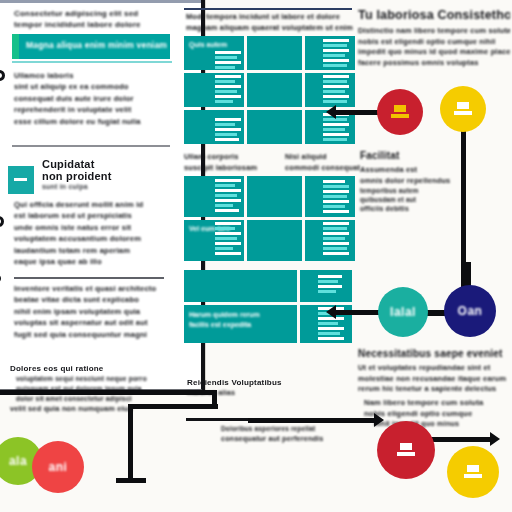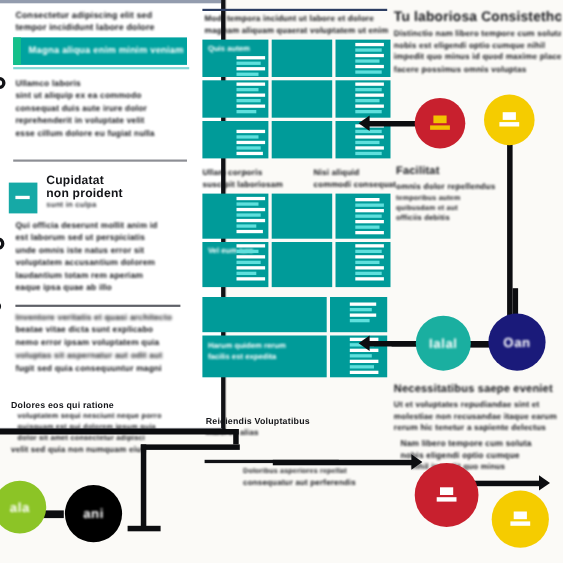--- a/index.html
+++ b/index.html
@@ -200,21 +200,21 @@
       <div class="txt">eaque ipsa quae ab illo</div>
     </div>
 
     <div class="hr-rule" style="left:14px; top:277px; width:150px; background:#5f6168;"></div>
 
     <div class="bullet-dot" style="left:-8px; top:274px; width:9px; height:9px;"></div>
 
     <div class="lp-para" style="top:283px;">
       <div class="txt soft">Inventore veritatis et quasi architecto</div>
       <div class="txt">beatae vitae dicta sunt explicabo</div>
-      <div class="txt">nemo error ipsam voluptatem quia</div>
+      <div class="txt">nihil enim ipsam voluptatem quia</div>
       <div class="txt soft">voluptas sit aspernatur aut odit aut</div>
       <div class="txt">fugit sed quia consequuntur magni</div>
     </div>
 
     <div class="lp-para" style="top:340px; left:10px; width:156px;margin-top:23px;">
       <div class="txt heavy" style="font-size:8px;">Dolores eos qui ratione</div>
       <div class="txt" style="font-size:6.6px; line-height:9.6px; padding-left:6px;">voluptatem sequi nesciunt neque porro</div>
       <div class="txt" style="font-size:6.6px; line-height:9.6px; padding-left:6px;">quisquam est qui dolorem ipsum quia</div>
       <div class="txt" style="font-size:6.6px; line-height:9.6px; padding-left:6px;">dolor sit amet consectetur adipisci</div>
       <div class="txt" style="font-size:7.4px; line-height:11px;">velit sed quia non numquam eius</div>
@@ -384,20 +384,21 @@
     <div style="height:4px;"></div>
     <div class="txt p">Distinctio nam libero tempore cum soluta</div>
     <div class="txt p">nobis est eligendi optio cumque nihil</div>
     <div class="txt p">impedit quo minus id quod maxime placeat</div>
     <div class="txt p">facere possimus omnis voluptas</div>
   </div>
 
   <div class="rc" style="left:360px; top:150px; width:120px;">
     <div class="txt h2">Facilitat</div>
     <div style="height:3px;"></div>
+    <div class="txt p">Assumenda est</div>
     <div class="txt p">omnis dolor repellendus</div>
     <div class="txt p" style="font-size:6.4px; line-height:9px;">temporibus autem</div>
     <div class="txt p" style="font-size:6.4px; line-height:9px;">quibusdam et aut</div>
     <div class="txt p" style="font-size:6.8px; line-height:9.5px;">officiis debitis</div>
   </div>
 
   <div class="rc" style="left:358px; top:348px; width:155px;">
     <div class="txt h2">Necessitatibus saepe eveniet</div>
     <div style="height:3px;"></div>
     <div class="txt p">Ut et voluptates repudiandae sint et</div>
@@ -463,21 +464,21 @@
   </div>
 
   <div class="node" style="left:444px; top:285px; width:52px; height:52px; background:#1a1a7a;">
     <div class="nlabel">Oan</div>
   </div>
 
   <div class="node" style="left:-6px; top:437px; width:48px; height:48px; background:#8cc426;">
     <div class="nlabel">ala</div>
   </div>
 
-  <div class="node" style="left:59px; top:441px; width:52px; height:52px; background:#000000;">
+  <div class="node" style="left:32px; top:441px; width:52px; height:52px; background:#ef4444;">
     <div class="nlabel">ani</div>
   </div>
 
   <div class="node yellow" style="left:377px; top:421px; width:58px; height:58px; background:#c8202e;">
     <div class="nicon"></div>
   </div>
 
   <div class="node yellow" style="left:447px; top:446px; width:52px; height:52px; background:#f5cc00;">
     <div class="nicon"></div>
   </div>

